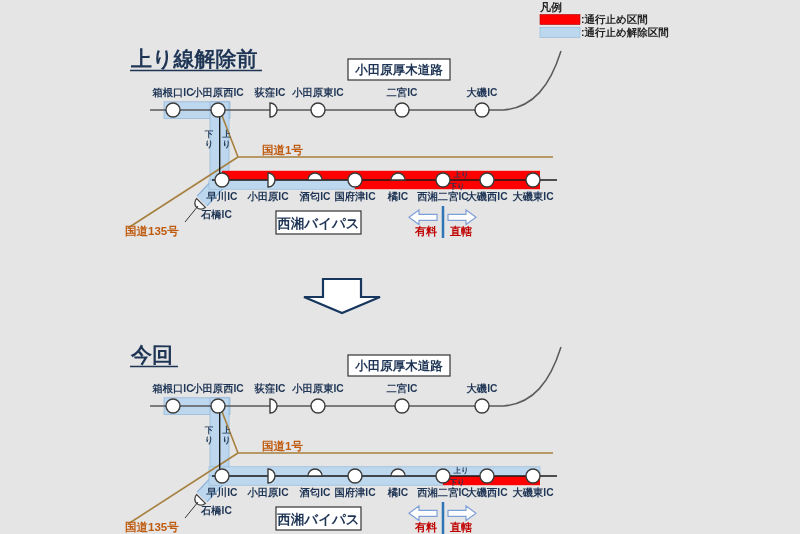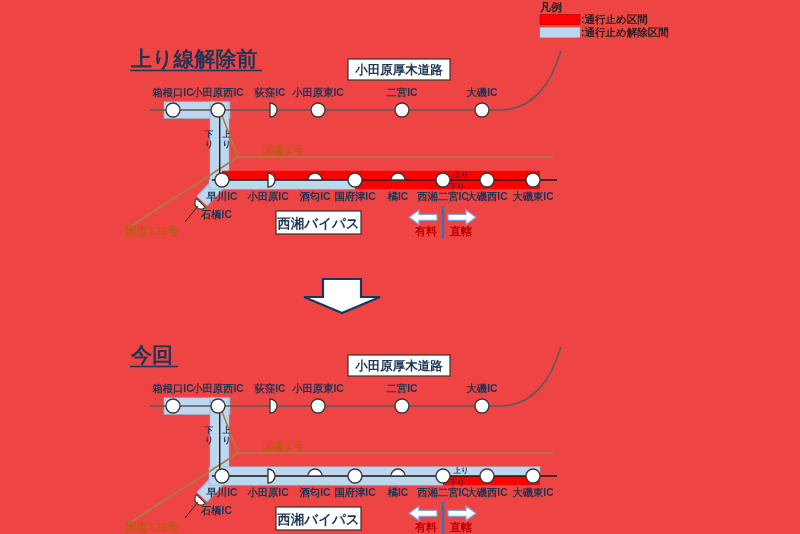--- a/index.html
+++ b/index.html
@@ -1,17 +1,17 @@
 <!DOCTYPE html>
 <html><head>
 <meta charset="utf-8">
 <style>
   html,body{margin:0;padding:0;background:#ffffff;}
   body{font-family:"Liberation Sans", sans-serif;}
-  #stage{position:relative;width:800px;height:534px;background:#ef4444;overflow:hidden;}
+  #stage{position:relative;width:800px;height:534px;background:#e5e5e5;overflow:hidden;}
   svg text{font-family:"Liberation Sans", sans-serif;}
 </style>
 </head>
 <body>
 
 <div id="stage">
   <svg id="scene" width="800" height="534" viewBox="0 0 800 534">
       <text x="540" y="11" text-anchor="start" font-size="11" font-weight="700" fill="#222">凡例</text>
       <rect x="540" y="14.5" width="40" height="10" fill="#FF0000" stroke="#B00000" stroke-width="0.6"></rect>
       <text x="581" y="23.1" text-anchor="start" font-size="10.5" font-weight="700" fill="#222">:通行止め区間</text>

